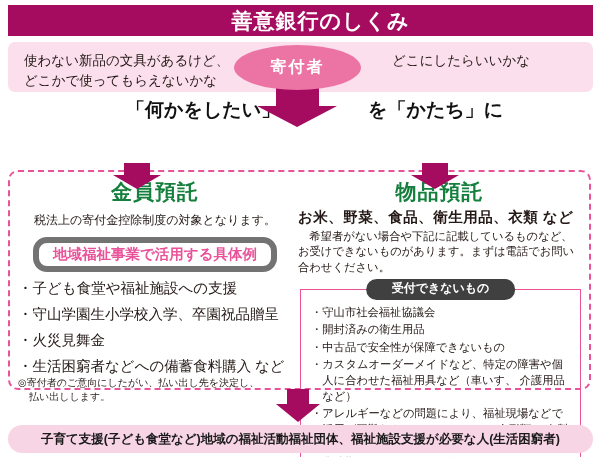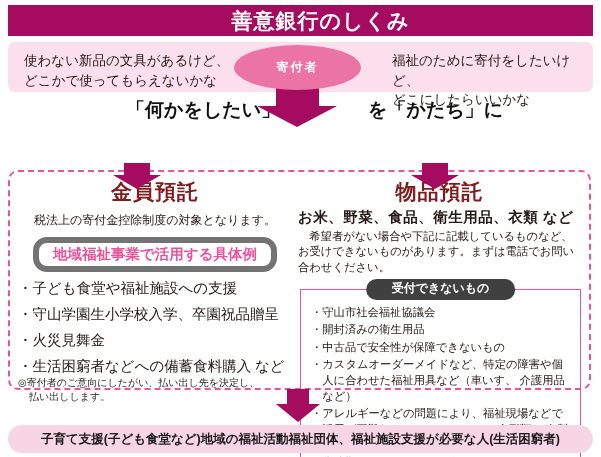--- a/index.html
+++ b/index.html
@@ -27,21 +27,21 @@
   .thought {
     position:absolute; top:9px; font-size:13.5px; line-height:1.45; color:#231815;
   }
   .thought.left  { left:16px; }
   .thought.right { left:384px; }
 
   .donor-oval {
     position:absolute; left:234px; top:45px; width:127px; height:45px;
     background:#ec74a4; border-radius:50%;
     display:flex; align-items:center; justify-content:center;
-    color:#fff; font-size:12px; font-weight:bold; z-index:3; letter-spacing:2px;
+    color:#fff; font-size:16px; font-weight:bold; z-index:3; letter-spacing:2px;
   }
 
   
   .arrow-stem { position:absolute; background:#a50b5e; }
   .arrow-head { position:absolute; width:0; height:0; }
 
   .top-arrow-stem { left:276px; top:80px; width:43px; height:30px; z-index:2; }
   .top-arrow-head {
     left:257px; top:106px; z-index:2;
     border-left:40px solid transparent; border-right:40px solid transparent;
@@ -72,21 +72,21 @@
   
   .dashed-box {
     position:absolute; left:8px; top:170px; width:583px; height:220px;
     border:2px dashed #e8539a; border-radius:10px;
     display:flex;
   }
   .col-left  { width:286px; padding:6px 4px 0 8px; }
   .col-right { width:293px; padding:6px 8px 0 2px; }
 
   .col-heading {
-    text-align:center; color:#7f1d1d; font-size:21px; font-weight:bold; letter-spacing:1px;
+    text-align:center; color:#15803d; font-size:21px; font-weight:bold; letter-spacing:1px;
   }
   .tax-note { font-size:12px; text-align:center; margin-top:6px; }
 
   .examples-label {
     width:fit-content; margin:8px auto 4px auto;
     border:6px solid #737373; border-radius:14px;
     color:#e8539a; font-size:14.5px; padding:2px 14px; white-space:nowrap;font-weight:bold;
   }
   .money-list { font-size:14.5px;font-family:Liberation Serif, serif; }
   .money-list .bullet { padding-left:1em; text-indent:-1em; margin-top:7px; }
@@ -133,21 +133,20 @@
 <div class="canvas">
 
   <div class="title-bar">善意銀行のしくみ</div>
 
   <div class="thought-band">
     <div class="thought left">
       <div>使わない新品の文具があるけど、</div>
       <div>どこかで使ってもらえないかな</div>
     </div>
     <div class="thought right">
-      <div>福祉のために寄付をしたいけど、</div>
       <div>どこにしたらいいかな</div>
     </div>
   </div>
 
   <div class="arrow-stem top-arrow-stem"></div>
   <div class="arrow-head top-arrow-head"></div>
   <div class="donor-oval">寄付者</div>
 
   <div class="slogan left">「何かをしたい」</div>
   <div class="slogan right">を「かたち」に</div>

